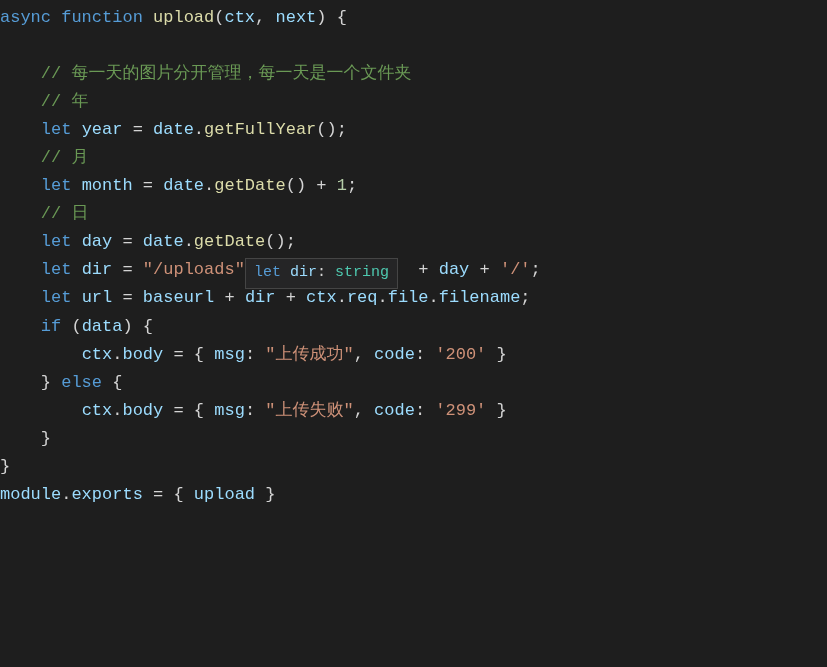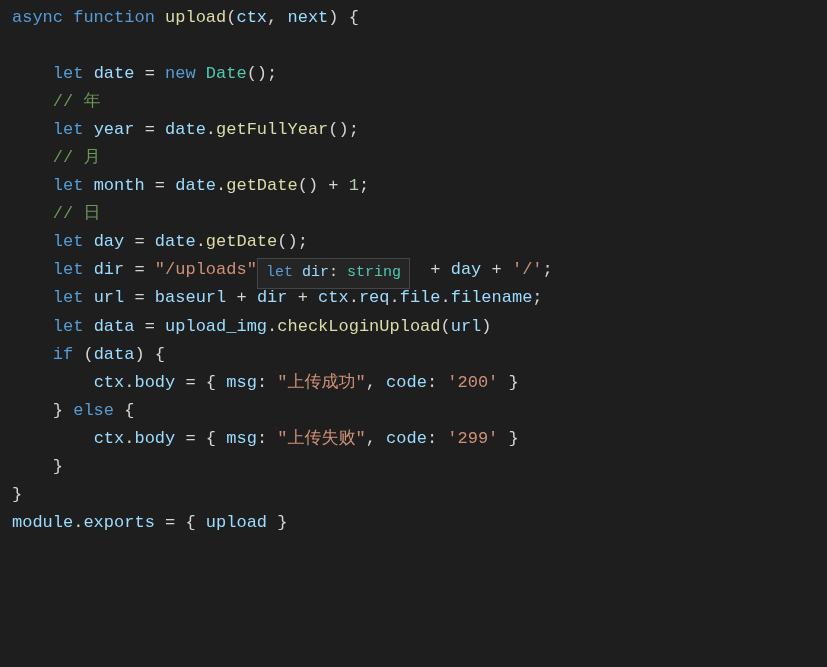--- a/index.html
+++ b/index.html
@@ -17,21 +17,20 @@
       width: 827px;
       height: 667px;
       overflow: hidden;
       position: relative;
     }
     .editor {
       padding: 4px 0;
     }
     .line {
       white-space: pre;
-      padding-left: 12px;
       position: relative;
     }
     .kw { color: #569cd6; }
     .fn { color: #dcdcaa; }
     .cls { color: #4ec9b0; }
     .var { color: #9cdcfe; }
     .str { color: #ce9178; }
     .num { color: #b5cea8; }
     .cmt { color: #6a9955; }
     .pun { color: #d4d4d4; }
@@ -51,30 +50,29 @@
       position: relative;
       display: inline;
     }
   </style>
 </head>
 <body>
 
 <div class="editor" id="editor">
     <div class="line"><span></span><span class="kw">async</span><span class="pun"> </span><span class="kw">function</span><span class="pun"> </span><span class="fn">upload</span><span class="pun">(</span><span class="var">ctx</span><span class="pun">, </span><span class="var">next</span><span class="pun">) {</span></div>
     <div class="line"><span>    </span></div>
-    <div class="line"><span>    </span><span class="kw">let</span><span class="pun"> </span><span class="var">date</span><span class="pun"> = </span><span class="kw">new</span><span class="pun"> </span><span class="cls">Date</span><span class="pun">();</span></div>
+    <div class="line"><span>    </span><span class="cmt">// 每一天的图片分开管理，每一天是一个文件夹</span></div>
     <div class="line"><span>    </span><span class="cmt">// 年</span></div>
     <div class="line"><span>    </span><span class="kw">let</span><span class="pun"> </span><span class="var">year</span><span class="pun"> = </span><span class="var">date</span><span class="pun">.</span><span class="fn">getFullYear</span><span class="pun">();</span></div>
     <div class="line"><span>    </span><span class="cmt">// 月</span></div>
     <div class="line"><span>    </span><span class="kw">let</span><span class="pun"> </span><span class="var">month</span><span class="pun"> = </span><span class="var">date</span><span class="pun">.</span><span class="fn">getDate</span><span class="pun">() + </span><span class="num">1</span><span class="pun">;</span></div>
     <div class="line"><span>    </span><span class="cmt">// 日</span></div>
     <div class="line"><span>    </span><span class="kw">let</span><span class="pun"> </span><span class="var">day</span><span class="pun"> = </span><span class="var">date</span><span class="pun">.</span><span class="fn">getDate</span><span class="pun">();</span></div>
     <div class="line"><span>    </span><span class="kw">let</span><span class="pun"> </span><span class="var">dir</span><span class="pun"> = </span><span class="str">"/uploads"</span><span class="tooltip-container"><span class="tooltip" style="left: 0px; top: -2px;"><span class="kw">let</span><span> </span><span class="var">dir</span><span>: </span><span class="cls">string</span></span></span><span>                 </span><span class="pun">+ </span><span class="var">day</span><span class="pun"> + </span><span class="str">'/'</span><span class="pun">;</span></div>
     <div class="line"><span>    </span><span class="kw">let</span><span class="pun"> </span><span class="var">url</span><span class="pun"> = </span><span class="var">baseurl</span><span class="pun"> + </span><span class="var">dir</span><span class="pun"> + </span><span class="var">ctx</span><span class="pun">.</span><span class="var">req</span><span class="pun">.</span><span class="var">file</span><span class="pun">.</span><span class="var">filename</span><span class="pun">;</span></div>
-    <div class="line"><span>    </span><span class="kw">let</span><span class="pun"> </span><span class="var">data</span><span class="pun"> = </span><span class="var">upload_img</span><span class="pun">.</span><span class="fn">checkLoginUpload</span><span class="pun">(</span><span class="var">url</span><span class="pun">)</span></div>
     <div class="line"><span>    </span><span class="kw">if</span><span class="pun"> (</span><span class="var">data</span><span class="pun">) {</span></div>
     <div class="line"><span>        </span><span class="var">ctx</span><span class="pun">.</span><span class="var">body</span><span class="pun"> = { </span><span class="var">msg</span><span class="pun">: </span><span class="str">"上传成功"</span><span class="pun">, </span><span class="var">code</span><span class="pun">: </span><span class="str">'200'</span><span class="pun"> }</span></div>
     <div class="line"><span>    </span><span class="pun">} </span><span class="kw">else</span><span class="pun"> {</span></div>
     <div class="line"><span>        </span><span class="var">ctx</span><span class="pun">.</span><span class="var">body</span><span class="pun"> = { </span><span class="var">msg</span><span class="pun">: </span><span class="str">"上传失败"</span><span class="pun">, </span><span class="var">code</span><span class="pun">: </span><span class="str">'299'</span><span class="pun"> }</span></div>
     <div class="line"><span>    </span><span class="pun">}</span></div>
     <div class="line"><span></span><span class="pun">}</span></div>
     <div class="line"><span></span><span class="var">module</span><span class="pun">.</span><span class="var">exports</span><span class="pun"> = { </span><span class="var">upload</span><span class="pun"> }</span></div>
   </div>
 
 </body></html>

